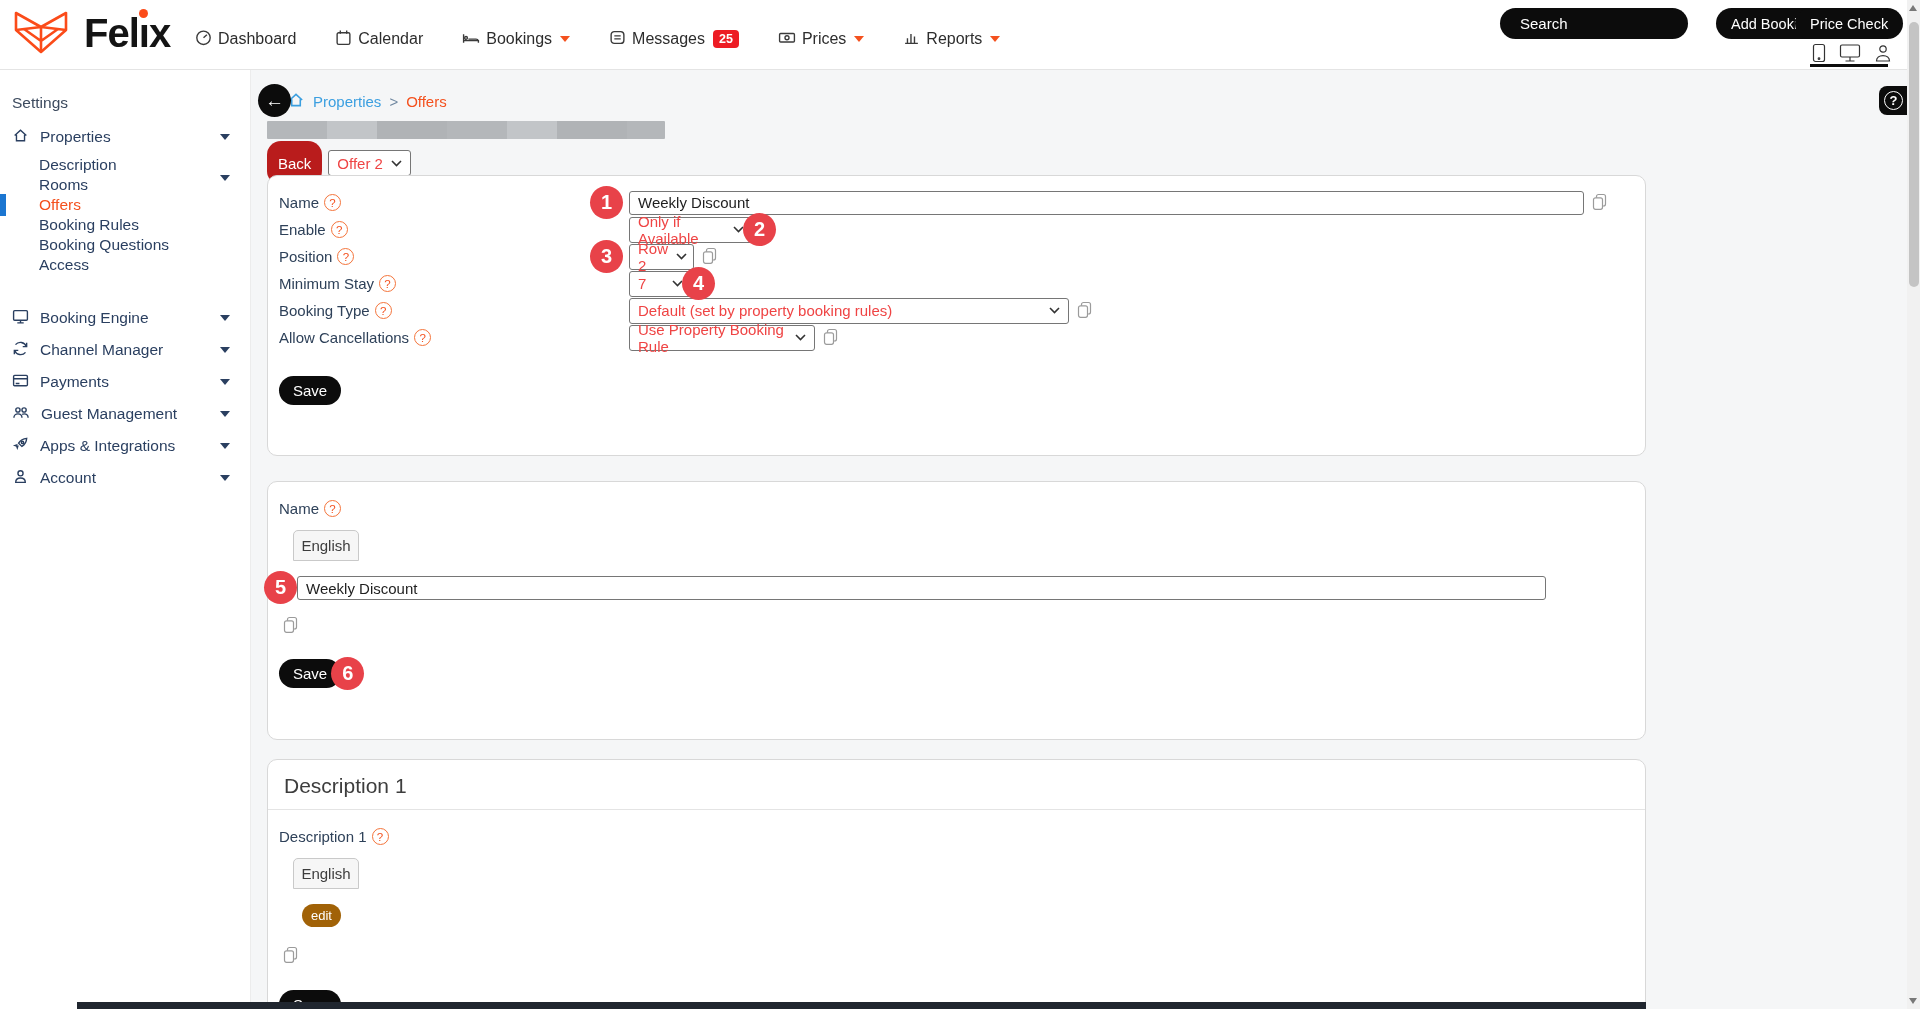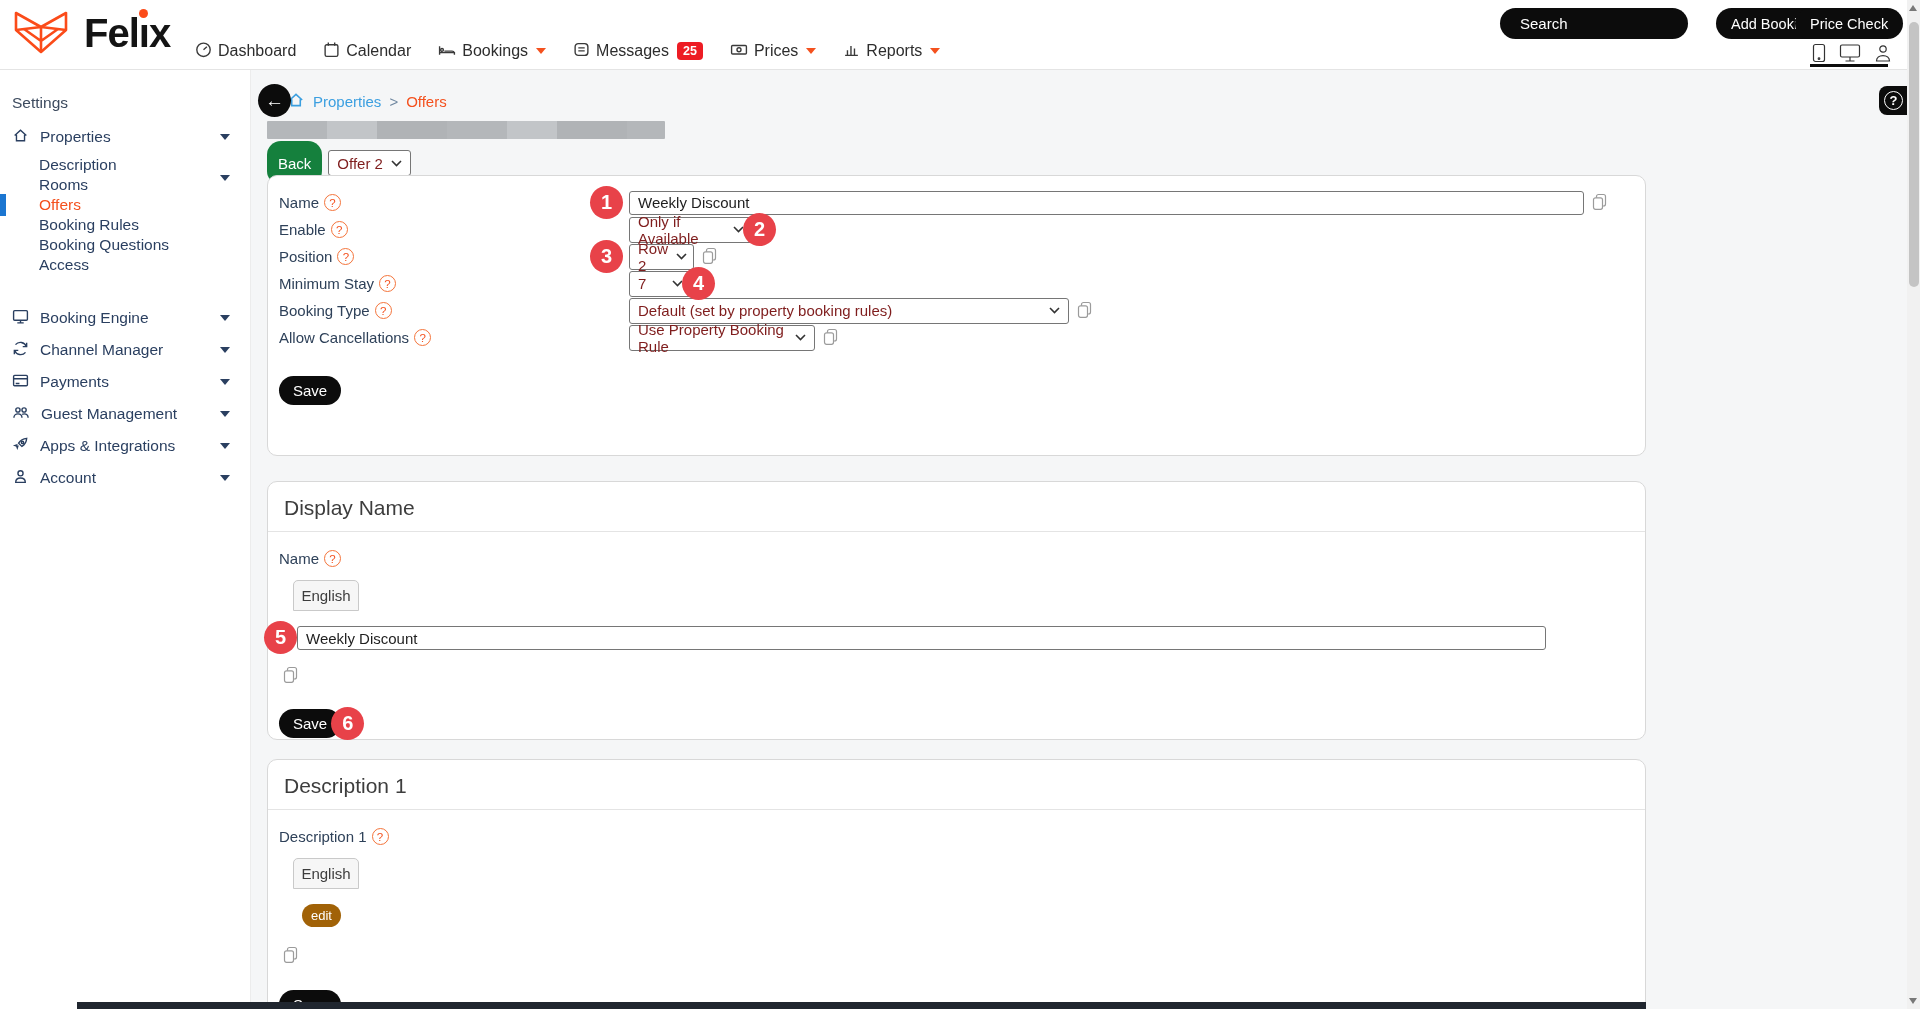--- a/index.html
+++ b/index.html
@@ -4,21 +4,21 @@
 <style>
   * { margin:0; padding:0; box-sizing:border-box; }
   html,body { width:1920px; height:1009px; overflow:hidden; }
   body { font-family:"Liberation Sans","DejaVu Sans",sans-serif; background:#f5f6f7; position:relative; color:#333; }
 
   
   .header { position:absolute; left:0; top:0; width:1920px; height:70px; background:#fff; border-bottom:1px solid #e4e4e4; z-index:20; }
   .logo { position:absolute; left:12px; top:6px; display:flex; align-items:center; gap:14px; }
   .logo-text { font-size:40px; font-weight:bold; color:#141414; letter-spacing:-1px; position:relative; line-height:48px;}
   .logo-idot { position:absolute; width:9px; height:9px; border-radius:50%; background:#fb4b19; top:0px; right:22px; }
-  .nav { position:absolute; left:195px; top:36px; height:30px; display:flex; align-items:center; gap:27px; }
+  .nav { position:absolute; left:195px; top:24px; height:30px; display:flex; align-items:center; gap:39px; }
   .nav-item { display:flex; align-items:center; gap:6px; font-size:16px; color:#2d2d2d; cursor:pointer; }
   .nav-item svg { stroke:#3a3a3a; fill:none; stroke-width:1.3; }
   .caret { width:0; height:0; border-left:5px solid transparent; border-right:5px solid transparent; border-top:6px solid #f4511e; margin-left:2px; }
   .msg-badge { background:#ed1c24; color:#fff; font-size:12.5px; font-weight:bold; border-radius:4px; padding:2px 6px; margin-left:2px; }
   .search-pill { position:absolute; left:1500px; top:8px; width:188px; height:31px; border-radius:16px; background:#0c0c0c; border:none; color:#fff; font-size:15px; padding:0 20px; font-family:inherit; }
   .search-pill::placeholder { color:#fff; opacity:1; }
   .hbtn { position:absolute; top:8px; height:31px; border-radius:16px; background:#0c0c0c; color:#fff; font-size:14.5px; border:none; padding:0 15px; font-family:inherit; cursor:pointer; }
   .btn-add { left:1716px; } .btn-price { left:1795px; }
   .devices { position:absolute; left:1812px; top:43px; display:flex; align-items:flex-end; gap:13px; }
   .devices svg { stroke:#333; fill:none; stroke-width:1.2; }
@@ -41,22 +41,22 @@
   
   .content { position:absolute; left:251px; top:70px; width:1669px; height:939px; }
   .back-circle { position:absolute; left:7px; top:14px; width:33px; height:33px; border-radius:50%; background:#0c0c0c; color:#fff; display:flex; align-items:center; justify-content:center; font-size:19px; cursor:pointer; z-index:6; }
   .crumbs { position:absolute; left:36px; top:21px; display:flex; align-items:center; gap:8px; font-size:15px; }
   .crumbs svg { stroke:#3b9fe0; fill:none; stroke-width:1.4; }
   .crumb-link { color:#3b9fe0; cursor:pointer; }
   .crumb-sep { color:#6f87a0; }
   .crumb-cur { color:#f4511e; cursor:pointer; }
   .redacted { position:absolute; left:16px; top:51px; width:398px; height:18px; background:repeating-linear-gradient(90deg,#b4b7ba 0 60px,#c2c5c8 60px 110px,#b0b3b6 110px 180px); border-radius:1px; }
   .toolbar { position:absolute; left:16px; top:71px; display:flex; align-items:center; gap:6px; }
-  .pill-green { background:#15803d; color:#fff; border:none; border-radius:14px; height:44px; padding:0 11px; font-size:15px; font-family:inherit; cursor:pointer; }
-  .sel { display:inline-flex; align-items:center; justify-content:space-between; gap:8px; height:26px; border:1px solid #767676; border-radius:3px; background:#fff; padding:0 8px; font-size:15px; color:#7f1d1d; cursor:pointer; }
+  .pill-green { background:#b91c1c; color:#fff; border:none; border-radius:14px; height:44px; padding:0 11px; font-size:15px; font-family:inherit; cursor:pointer; }
+  .sel { display:inline-flex; align-items:center; justify-content:space-between; gap:8px; height:26px; border:1px solid #767676; border-radius:3px; background:#fff; padding:0 8px; font-size:15px; color:#ef4444; cursor:pointer; }
   .sel svg { flex:0 0 auto; }
 
   .panel { position:absolute; left:16px; width:1379px; background:#fff; border:1px solid #d8d8d8; border-radius:10px; }
   .panel-head { padding:14px 16px 11px 16px; font-size:21px; color:#3d3d3d; border-bottom:1px solid #e4e4e4; }
   .panel-body { padding:13px 16px 0 11px; position:relative; }
 
   .panel-rules { top:105px; height:281px; }
   .frow { display:flex; align-items:center; height:27px; position:relative; }
   .flabel { width:350px; display:flex; align-items:center; gap:5px; font-size:15px; color:#2e4159; }
   .qmark { width:17px; height:17px; border:1.4px solid #f4743b; border-radius:50%; color:#f4511e; font-size:11.5px; display:inline-flex; align-items:center; justify-content:center; }
@@ -385,21 +385,20 @@
               </g>
             </svg>
           </span>
       </div>
 
       <button class="pill-save rules-save">Save</button>
     </div>
   </div>
 
   <div class="panel panel-display">
-    <div class="panel-head">Display Name</div>
     <div class="panel-body">
       <div class="flabel" style="margin-top:5px;">
           <span>Name</span>
           <span class="qmark">?</span>
         </div>
       <div class="tab-wrap"><div class="tab">English</div></div>
       <div class="dn-input-row">
         <div class="nbadge nb-abs" style="left:-15px; top:-5px;">5</div>
         <input class="inp dn-input" value="Weekly Discount" style="">
       </div>

